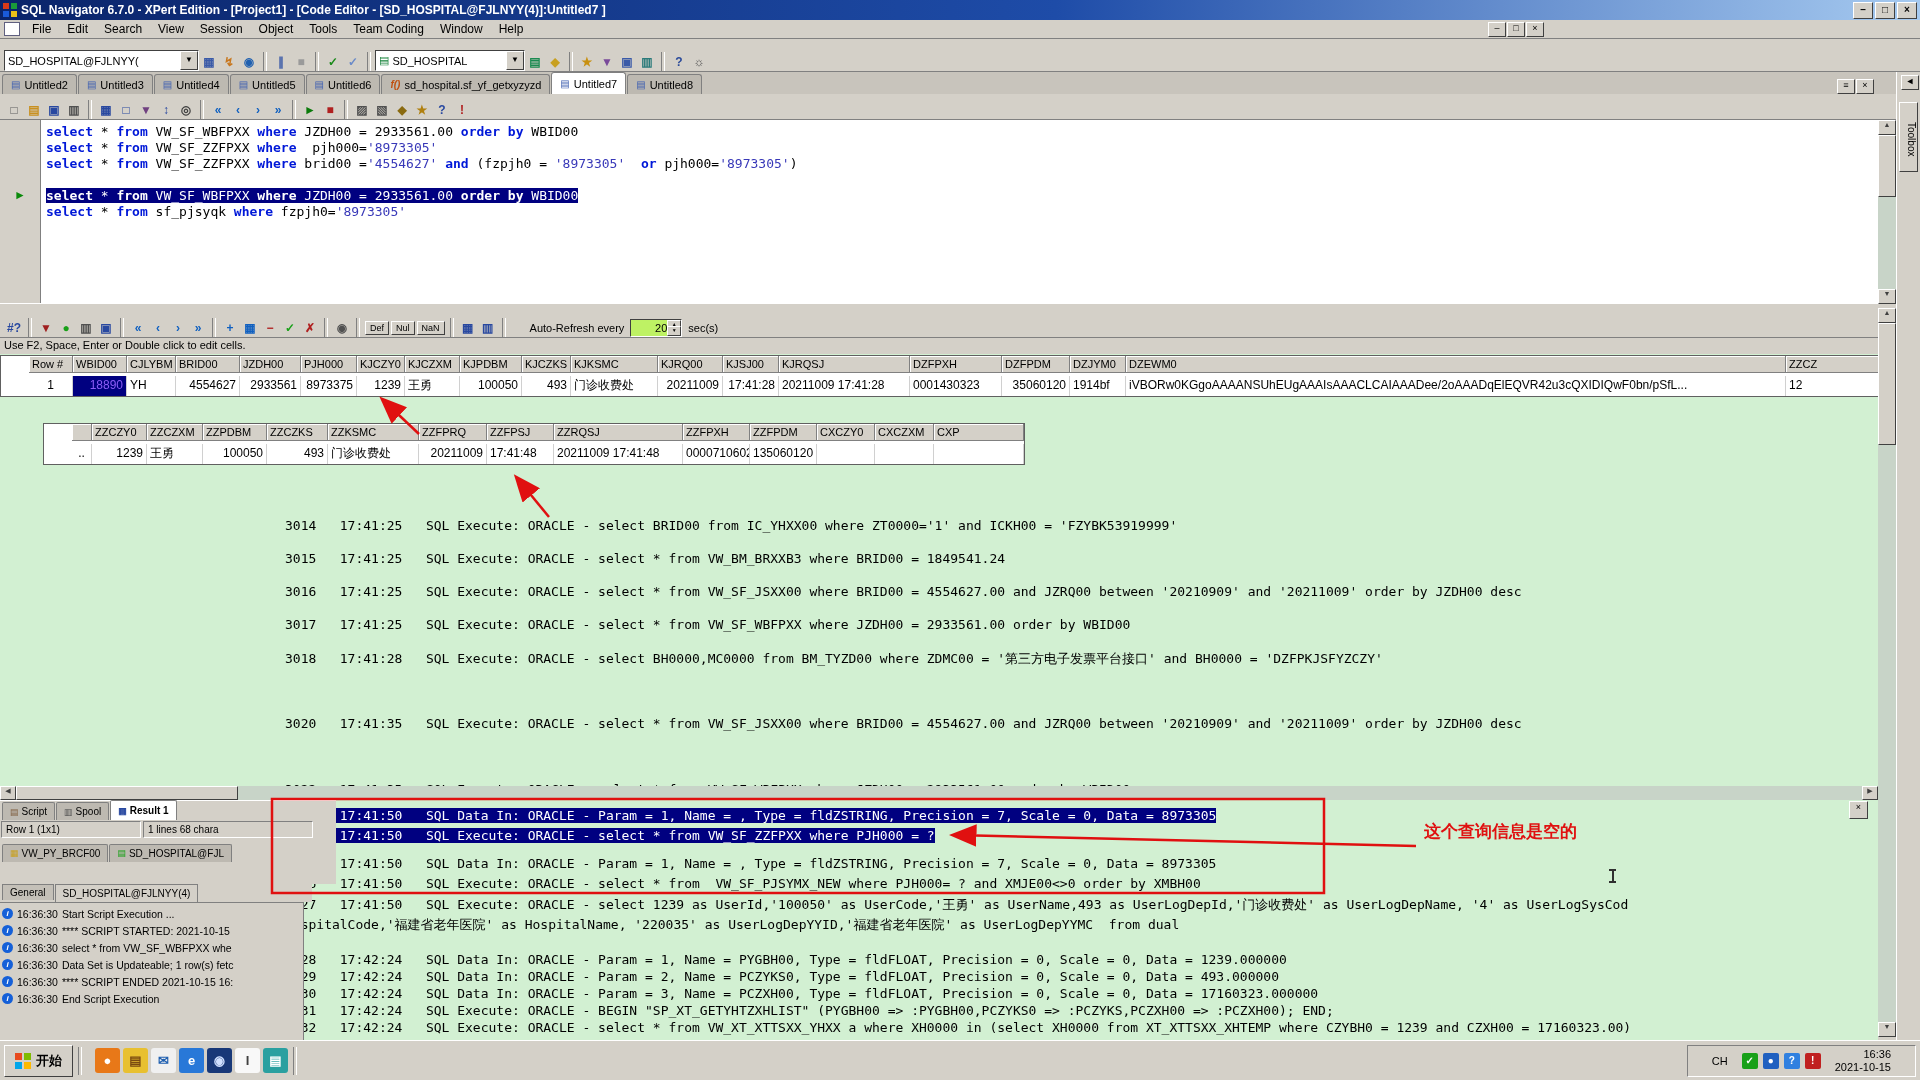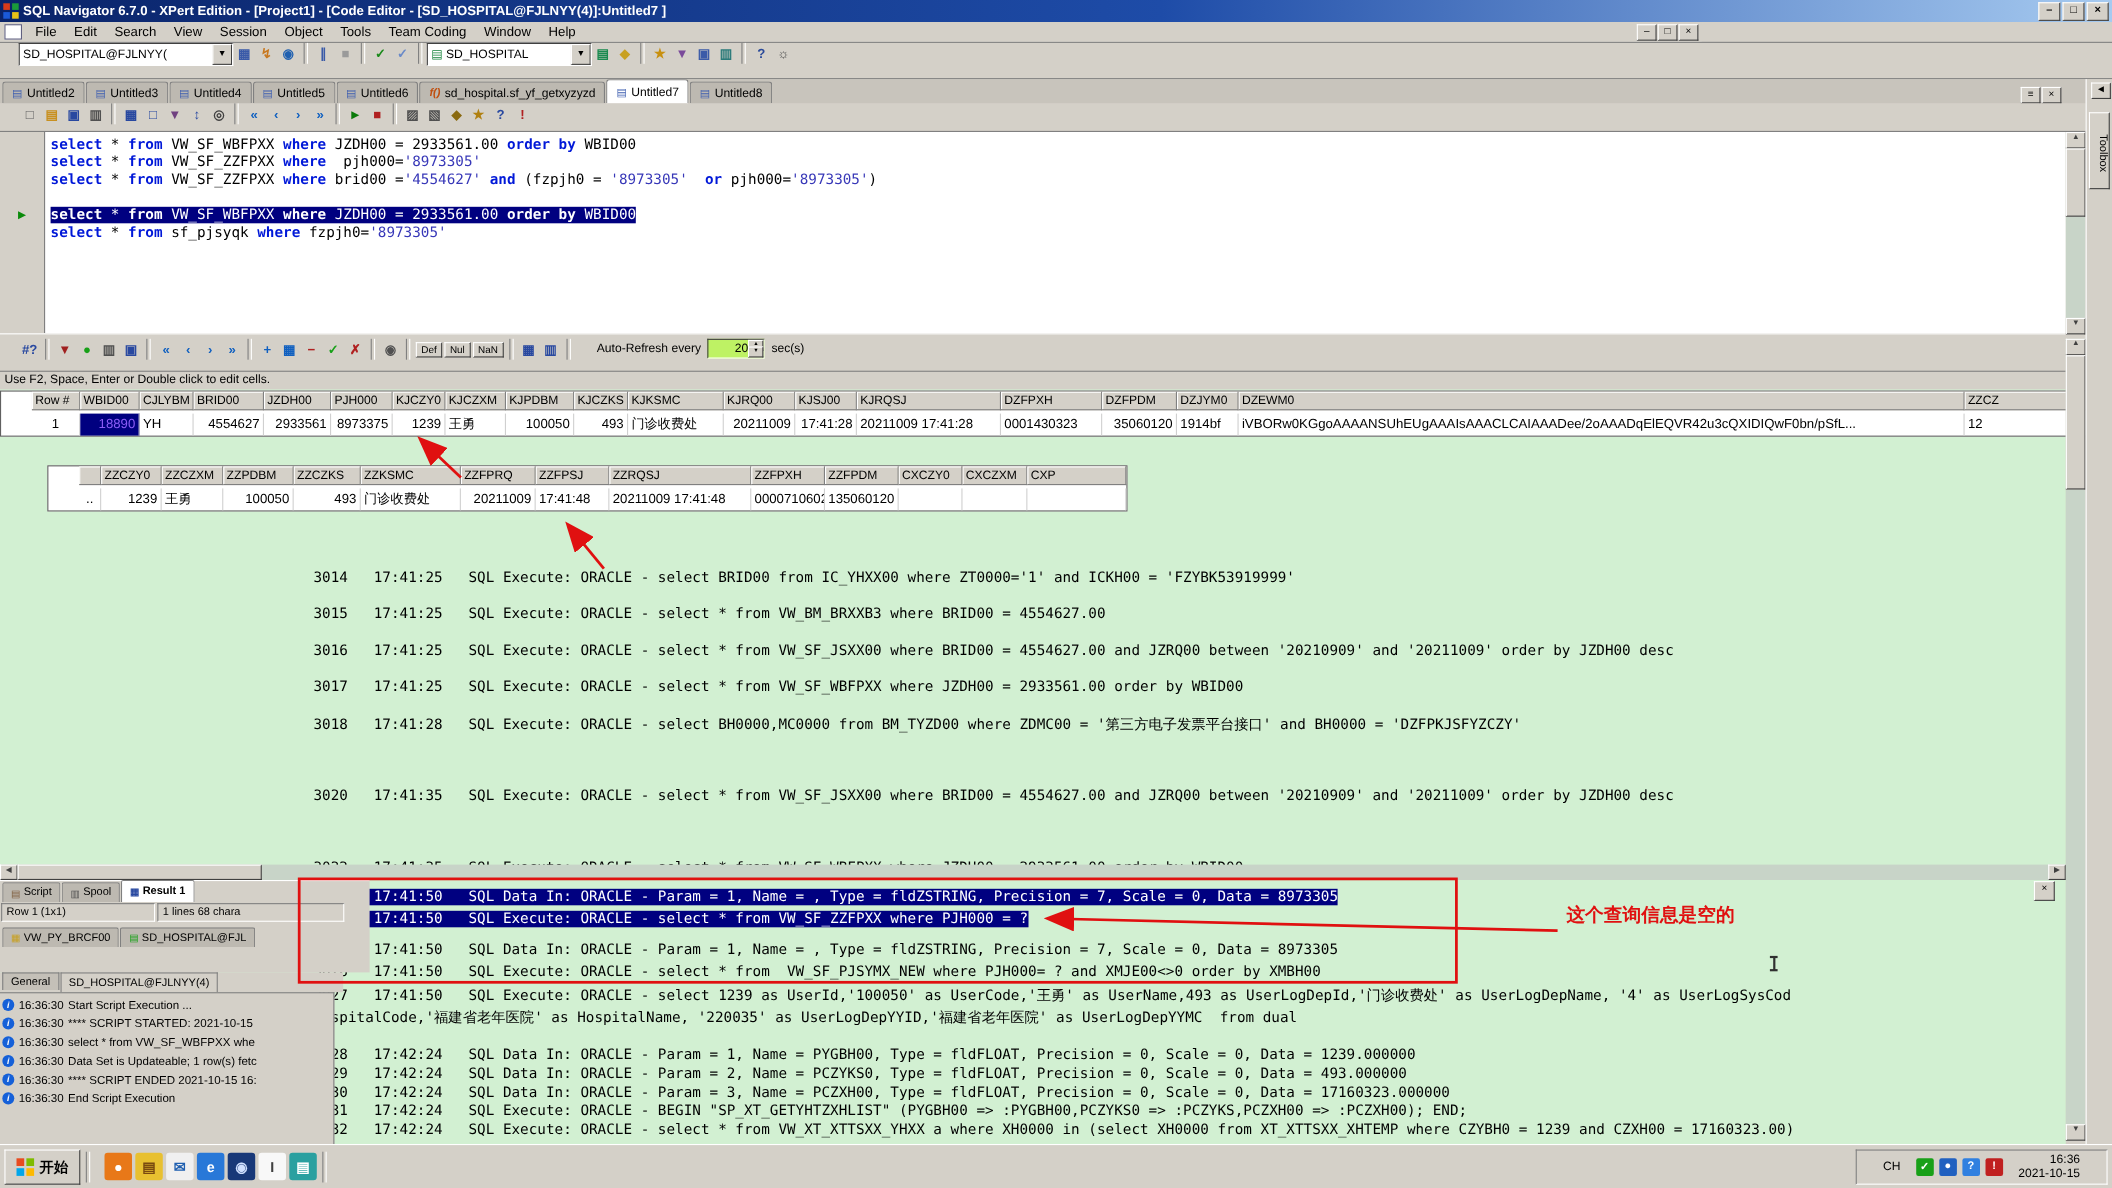--- a/index.html
+++ b/index.html
@@ -15,21 +15,21 @@
     linear-gradient(#e8c018,#e8c018) 8px 8px/6px 6px no-repeat;}
   .wbtn{width:18px;height:15px;background:#d4d0c8;border:1px solid;border-color:#fff #404040 #404040 #fff;color:#000;font-size:10px;line-height:13px;text-align:center;margin-left:2px;font-weight:bold;}
   #titlebuttons{margin-left:auto;display:flex;}
   
   #menubar{left:0;top:20px;width:1547px;height:18px;background:#d4d0c8;display:flex;align-items:center;border-bottom:1px solid #fff;}
   .mitem{padding:1px 8px;font-size:12px;color:#000;}
   .mdicon{width:14px;height:12px;margin:0 4px;background:#fff;border:1px solid #606080;}
   .wbtn-sm{width:16px;height:13px;background:#d4d0c8;border:1px solid;border-color:#fff #404040 #404040 #fff;color:#000;font-size:9px;line-height:11px;text-align:center;margin-left:1px;}
   #mdibuttons{margin-left:auto;display:flex;margin-right:3px;}
   
-  .toolbar{background:#d4d0c8;display:flex;align-items:flex-start;padding-left:17px;box-sizing:border-box;}
+  .toolbar{background:#d4d0c8;display:flex;align-items:flex-end;padding-left:4px;box-sizing:border-box;}
   #toolbar1{left:0;top:38px;width:1920px;height:34px;border-top:1px solid #808080;border-bottom:1px solid #808080;}
   #toolbar2{left:0;top:94px;width:1920px;height:26px;border-bottom:1px solid #808080;}
   .tico{width:20px;height:19px;display:inline-flex;align-items:center;justify-content:center;font-size:12px;font-weight:bold;cursor:default;}
   .tsep{width:2px;height:19px;border-left:1px solid #808080;border-right:1px solid #fff;margin:0 4px;}
   .tbtn{font-size:9px;padding:1px 4px;border:1px solid;border-color:#fff #404040 #404040 #fff;background:#d4d0c8;margin:0 1px;}
   .combo{height:21px;background:#fff;border:1px solid;border-color:#404040 #fff #fff #404040;display:flex;align-items:center;font-size:11px;padding-left:3px;box-sizing:border-box;white-space:nowrap;overflow:hidden;}
   .combo .arrow{margin-left:auto;width:16px;height:17px;background:#d4d0c8;border:1px solid;border-color:#fff #404040 #404040 #fff;text-align:center;font-size:8px;line-height:15px;flex:0 0 16px;}
   .combo .cval{overflow:hidden;white-space:nowrap;flex:1;}
   .dbglyph{color:#18843c;font-size:11px;margin-right:3px;}
   
@@ -314,21 +314,21 @@
   <div id="green" class="abs">
     <div id="grid1" class="gridbox" style="left:0;top:1px;">
         <div class="ghead"><span class="gh" style="width: 44px;">Row #</span><span class="gh" style="width: 54px;">WBID00</span><span class="gh" style="width: 49px;">CJLYBM</span><span class="gh" style="width: 64px;">BRID00</span><span class="gh" style="width: 61px;">JZDH00</span><span class="gh" style="width: 56px;">PJH000</span><span class="gh" style="width: 48px;">KJCZY0</span><span class="gh" style="width: 55px;">KJCZXM</span><span class="gh" style="width: 62px;">KJPDBM</span><span class="gh" style="width: 49px;">KJCZKS</span><span class="gh" style="width: 87px;">KJKSMC</span><span class="gh" style="width: 65px;">KJRQ00</span><span class="gh" style="width: 56px;">KJSJ00</span><span class="gh" style="width: 131px;">KJRQSJ</span><span class="gh" style="width: 92px;">DZFPXH</span><span class="gh" style="width: 68px;">DZFPDM</span><span class="gh" style="width: 56px;">DZJYM0</span><span class="gh" style="width: 660px;">DZEWM0</span><span class="gh" style="width: 117px;">ZZCZ</span></div>
         <div class="grow"><span class="gc aC" style="width: 44px;">1</span><span class="gc aR gsel" style="width: 54px;">18890</span><span class="gc aL" style="width: 49px;">YH</span><span class="gc aR" style="width: 64px;">4554627</span><span class="gc aR" style="width: 61px;">2933561</span><span class="gc aR" style="width: 56px;">8973375</span><span class="gc aR" style="width: 48px;">1239</span><span class="gc aL" style="width: 55px;">王勇</span><span class="gc aR" style="width: 62px;">100050</span><span class="gc aR" style="width: 49px;">493</span><span class="gc aL" style="width: 87px;">门诊收费处</span><span class="gc aR" style="width: 65px;">20211009</span><span class="gc aR" style="width: 56px;">17:41:28</span><span class="gc aL" style="width: 131px;">20211009 17:41:28</span><span class="gc aL" style="width: 92px;">0001430323</span><span class="gc aR" style="width: 68px;">35060120</span><span class="gc aL" style="width: 56px;">1914bf</span><span class="gc aL" style="width: 660px;">iVBORw0KGgoAAAANSUhEUgAAAIsAAACLCAIAAADee/2oAAADqElEQVR42u3cQXIDIQwF0bn/pSfL...</span><span class="gc aL" style="width: 117px;">12</span></div>
       </div>
     <div id="grid2" class="gridbox" style="left:43px;top:69px;">
         <div class="ghead"><span class="gh" style="width: 20px;"></span><span class="gh" style="width: 55px;">ZZCZY0</span><span class="gh" style="width: 56px;">ZZCZXM</span><span class="gh" style="width: 64px;">ZZPDBM</span><span class="gh" style="width: 61px;">ZZCZKS</span><span class="gh" style="width: 91px;">ZZKSMC</span><span class="gh" style="width: 68px;">ZZFPRQ</span><span class="gh" style="width: 67px;">ZZFPSJ</span><span class="gh" style="width: 129px;">ZZRQSJ</span><span class="gh" style="width: 67px;">ZZFPXH</span><span class="gh" style="width: 67px;">ZZFPDM</span><span class="gh" style="width: 58px;">CXCZY0</span><span class="gh" style="width: 59px;">CXCZXM</span><span class="gh" style="width: 90px;">CXP</span></div>
         <div class="grow"><span class="gc aC" style="width: 20px;">..</span><span class="gc aR" style="width: 55px;">1239</span><span class="gc aL" style="width: 56px;">王勇</span><span class="gc aR" style="width: 64px;">100050</span><span class="gc aR" style="width: 61px;">493</span><span class="gc aL" style="width: 91px;">门诊收费处</span><span class="gc aR" style="width: 68px;">20211009</span><span class="gc aL" style="width: 67px;">17:41:48</span><span class="gc aL" style="width: 129px;">20211009 17:41:48</span><span class="gc aL" style="width: 67px;">0000710602</span><span class="gc aR" style="width: 67px;">135060120</span><span class="gc aL" style="width: 58px;"></span><span class="gc aL" style="width: 59px;"></span><span class="gc aL" style="width: 90px;"></span></div>
       </div>
   <div class="logline" style="top: 164px;">3014   17:41:25   SQL Execute: ORACLE - select BRID00 from IC_YHXX00 where ZT0000='1' and ICKH00 = 'FZYBK53919999'</div>
-      <div class="logline" style="top: 197px;">3015   17:41:25   SQL Execute: ORACLE - select * from VW_BM_BRXXB3 where BRID00 = 4554627.00</div>
+      <div class="logline" style="top: 197px;">3015   17:41:25   SQL Execute: ORACLE - select * from VW_BM_BRXXB3 where BRID00 = 1849541.24</div>
       <div class="logline" style="top: 230px;">3016   17:41:25   SQL Execute: ORACLE - select * from VW_SF_JSXX00 where BRID00 = 4554627.00 and JZRQ00 between '20210909' and '20211009' order by JZDH00 desc</div>
       <div class="logline" style="top: 263px;">3017   17:41:25   SQL Execute: ORACLE - select * from VW_SF_WBFPXX where JZDH00 = 2933561.00 order by WBID00</div>
       <div class="logline" style="top: 296px;">3018   17:41:28   SQL Execute: ORACLE - select BH0000,MC0000 from BM_TYZD00 where ZDMC00 = '第三方电子发票平台接口' and BH0000 = 'DZFPKJSFYZCZY'</div>
       <div class="logline" style="top: 362px;">3020   17:41:35   SQL Execute: ORACLE - select * from VW_SF_JSXX00 where BRID00 = 4554627.00 and JZRQ00 between '20210909' and '20211009' order by JZDH00 desc</div>
       <div class="logline" style="top: 428px;">3022   17:41:35   SQL Execute: ORACLE - select * from VW_SF_WBFPXX where JZDH00 = 2933561.00 order by WBID00</div>
       <div class="logline" style="top: 454px;"><span class="loghl">3023   17:41:50   SQL Data In: ORACLE - Param = 1, Name = , Type = fldZSTRING, Precision = 7, Scale = 0, Data = 8973305</span></div>
       <div class="logline" style="top: 474px;"><span class="loghl">3024   17:41:50   SQL Execute: ORACLE - select * from VW_SF_ZZFPXX where PJH000 = ?</span></div>
       <div class="logline" style="top: 502px;">3025   17:41:50   SQL Data In: ORACLE - Param = 1, Name = , Type = fldZSTRING, Precision = 7, Scale = 0, Data = 8973305</div>
       <div class="logline" style="top: 522px;">3026   17:41:50   SQL Execute: ORACLE - select * from  VW_SF_PJSYMX_NEW where PJH000= ? and XMJE00&lt;&gt;0 order by XMBH00</div>
       <div class="logline" style="top: 542px;">3027   17:41:50   SQL Execute: ORACLE - select 1239 as UserId,'100050' as UserCode,'王勇' as UserName,493 as UserLogDepId,'门诊收费处' as UserLogDepName, '4' as UserLogSysCod</div>

